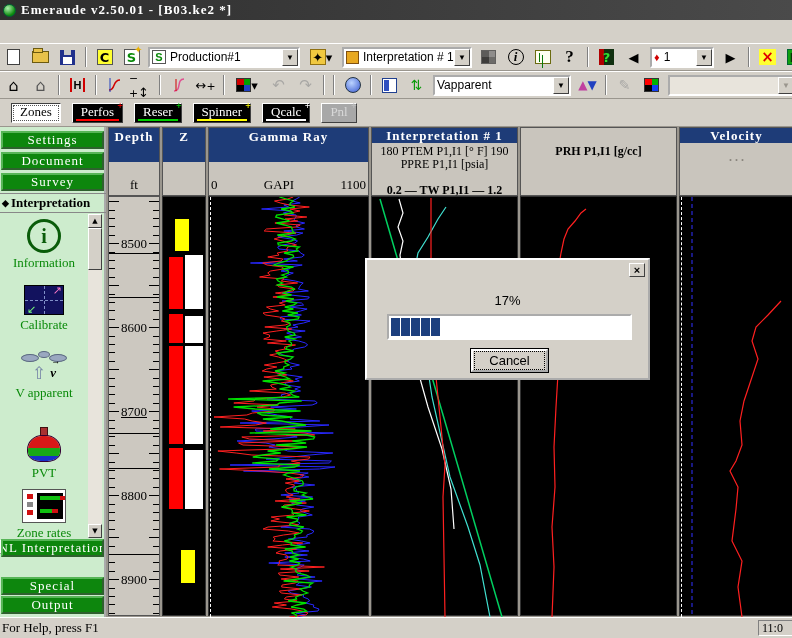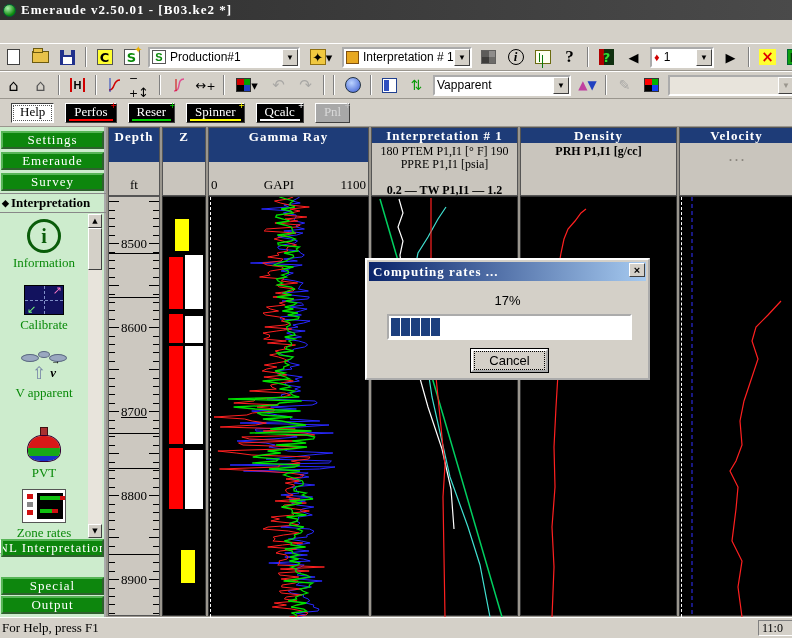--- a/index.html
+++ b/index.html
@@ -309,33 +309,33 @@
         </span>
       </span>
     <span class="combo gray" style="width:128px;background:#e8e4dc">
       <span class="ctext"></span>
         <span class="cbtn" style="color:#9a968e">▼</span>
     </span>
 
   </div>
 
   <div class="tabsrow" id="tabs">
-      <span class="tab" style="background: rgb(255, 255, 255); color: rgb(0, 0, 0); border-color: rgb(64, 64, 64) rgb(255, 255, 255) rgb(255, 255, 255) rgb(64, 64, 64); outline: rgb(85, 85, 85) dotted 1px; outline-offset: -3px;">Help</span>
+      <span class="tab" style="background: rgb(255, 255, 255); color: rgb(0, 0, 0); border-color: rgb(64, 64, 64) rgb(255, 255, 255) rgb(255, 255, 255) rgb(64, 64, 64); outline: rgb(85, 85, 85) dotted 1px; outline-offset: -3px;">Zones</span>
       <span class="tab" style="background: rgb(0, 0, 0); color: rgb(255, 255, 255);">Perfos<span class="ul" style="background: rgb(255, 0, 0);"></span><span class="plus" style="color: rgb(255, 0, 0);">+</span></span>
       <span class="tab" style="background: rgb(0, 0, 0); color: rgb(255, 255, 255);">Reser<span class="ul" style="background: rgb(0, 208, 0);"></span><span class="plus" style="color: rgb(0, 208, 0);">+</span></span>
       <span class="tab" style="background: rgb(0, 0, 0); color: rgb(255, 255, 255);">Spinner<span class="ul" style="background: rgb(255, 255, 0);"></span><span class="plus" style="color: rgb(255, 255, 0);">+</span></span>
       <span class="tab" style="background: rgb(0, 0, 0); color: rgb(255, 255, 255);">Qcalc<span class="ul" style="background: rgb(255, 255, 255);"></span><span class="plus" style="color: rgb(255, 255, 255);">+</span></span>
       <span class="tab" style="background: rgb(168, 168, 168); color: rgb(216, 216, 216);">Pnl<span class="plus" style="color: rgb(192, 192, 192);">+</span></span>
     </div>
 
   <div class="main">
 
     <div class="sidebar">
       <div class="sbtn" style="top:4px">Settings</div>
-      <div class="sbtn" style="top:25px">Emeraude</div>
+      <div class="sbtn" style="top:25px">Document</div>
       <div class="sbtn" style="top:46px">Survey</div>
       <div class="section-hdr" style="top:66px">
         <span class="mark">◆</span>
         <span>Interpretation</span>
       </div>
 
       <div class="tool" style="top:92px">
         <span class="ic-info">i</span>
         <span class="lbl">Information</span>
       </div>
@@ -571,21 +571,20 @@
               <polyline points="8,2 130,420" fill="none" stroke="#00d060" stroke-width="1.5"></polyline>
               <polyline points="74,10 66,22 56,40 46,56 44,66 48,120 60,200 78,280 96,330 108,368 118,420" fill="none" stroke="#40e0d0" stroke-width="1.2"></polyline>
               <polyline points="27,2 31,16 26,30 31,44 28,58 33,100 42,160 56,210 70,252 79,292 82,332" fill="none" stroke="#ffffff" stroke-width="1.2"></polyline>
               <polyline points="59,1 59,150 63,170 67,210 71,250 73,268 71,300 73,420" fill="none" stroke="#ff2020" stroke-width="1.2"></polyline>
             </svg>
           </div>
       </div>
 
       <div class="track short" style="left:414px;width:157px">
         <div class="thead" id="density-head">
-          <div class="ttitle">Density</div>
         <div class="hline" style="top: 16px; font-weight: bold;">PRH   P1,I1  [g/cc]</div>
           </div>
         <div class="tbody" id="density-body">
             <svg class="curves" width="155" height="420" viewBox="0 0 155 420">
               <polyline points="65,12 60,16 54,24 47,32 43,42 40,56 37,74 36,110 38,160 35,210 33,250 34,290 31,330 33,370 31,420" fill="none" stroke="#ff2020" stroke-width="1.2"></polyline>
             </svg>
           </div>
       </div>
 
       <div class="track short" style="left:573px;width:115px">
@@ -598,23 +597,20 @@
               <polyline points="12,0 12,420" fill="none" stroke="#2828d8" stroke-width="1.2" stroke-dasharray="4 3"></polyline>
               <polyline points="101,104 88,118 76,130 72,144 78,162 72,180 64,204 60,224 62,248 56,264 50,274 58,290 56,312 52,344 62,364 58,390 62,420" fill="none" stroke="#ff2020" stroke-width="1.2"></polyline>
             </svg>
             <div style="position: absolute; left: 1px; top: 0px; height: 420px; width: 0px; border-left: 1px dashed rgb(255, 255, 255);"></div>
           </div>
       </div>
     </div>
   </div>
 
   <div class="dialog">
-    <div class="dtitle">
-      <span>Computing rates ...</span>
-    </div>
     <div class="dclose">
         <span>×</span>
       </div>
     <div class="dpercent">17%</div>
     <div class="pbar" id="pbar">
         <span class="pblock" style="background: rgb(28, 63, 126);"></span>
         <span class="pblock" style="background: rgb(28, 63, 126);"></span>
         <span class="pblock" style="background: rgb(28, 63, 126);"></span>
         <span class="pblock" style="background: rgb(28, 63, 126);"></span>
         <span class="pblock" style="background: rgb(28, 63, 126);"></span>

